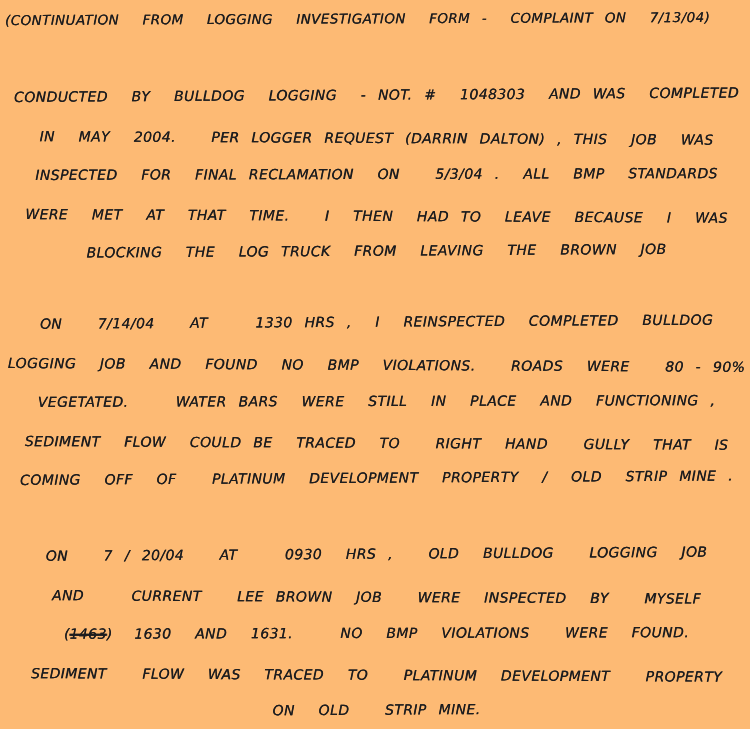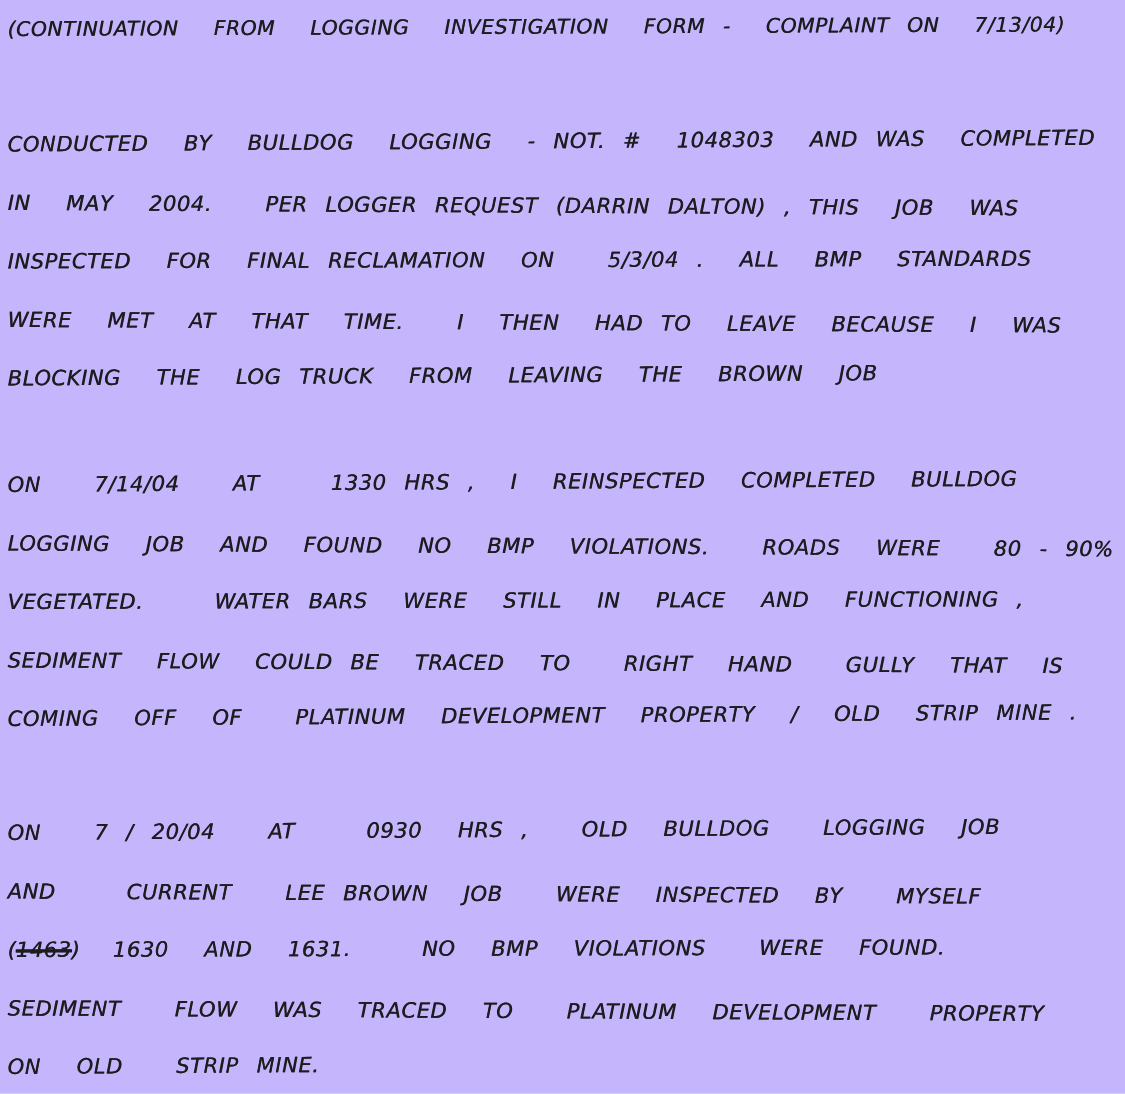--- a/index.html
+++ b/index.html
@@ -5,21 +5,21 @@
   html, body {
     margin: 0;
     padding: 0;
     background: #e8e8e8;
   }
   .page {
     position: relative;
     width: 750px;
     height: 729px;
     margin: 0 auto;
-    background: #c4b5fd;
+    background: #fdba74;
     overflow: hidden;
     font-family: "DejaVu Sans", sans-serif;
     font-style: italic;
     font-size: 14px;
     color: #1d1d1f;
     letter-spacing: 0.4px;
     word-spacing: 7px;
     box-sizing: border-box;
     padding: 4px 2px 0 5px;
   }
@@ -30,21 +30,21 @@
     transform-origin: 0 50%;
     text-shadow: 0.3px 0 0 currentColor;
     overflow: visible;
   }
   .title-line {
     line-height: 32px;
     height: 32px;
     transform: rotate(-0.25deg);
     font-size: 13.5px;
   }
-  .paragraph { margin: 0; }
+  .paragraph { margin: 0; text-align: center; }
   .p1 { margin-top: 42px; }
   .p2 { margin-top: 32px; }
   .p3 { margin-top: 37px; }
   
   .paragraph .line:nth-child(odd)  { transform: rotate(-0.35deg); }
   .paragraph .line:nth-child(even) { transform: rotate(0.3deg); }
   .paragraph .line:nth-child(3)    { transform: rotate(-0.15deg); }
   .struck {
     text-decoration: line-through;
     text-decoration-thickness: 1.5px;

